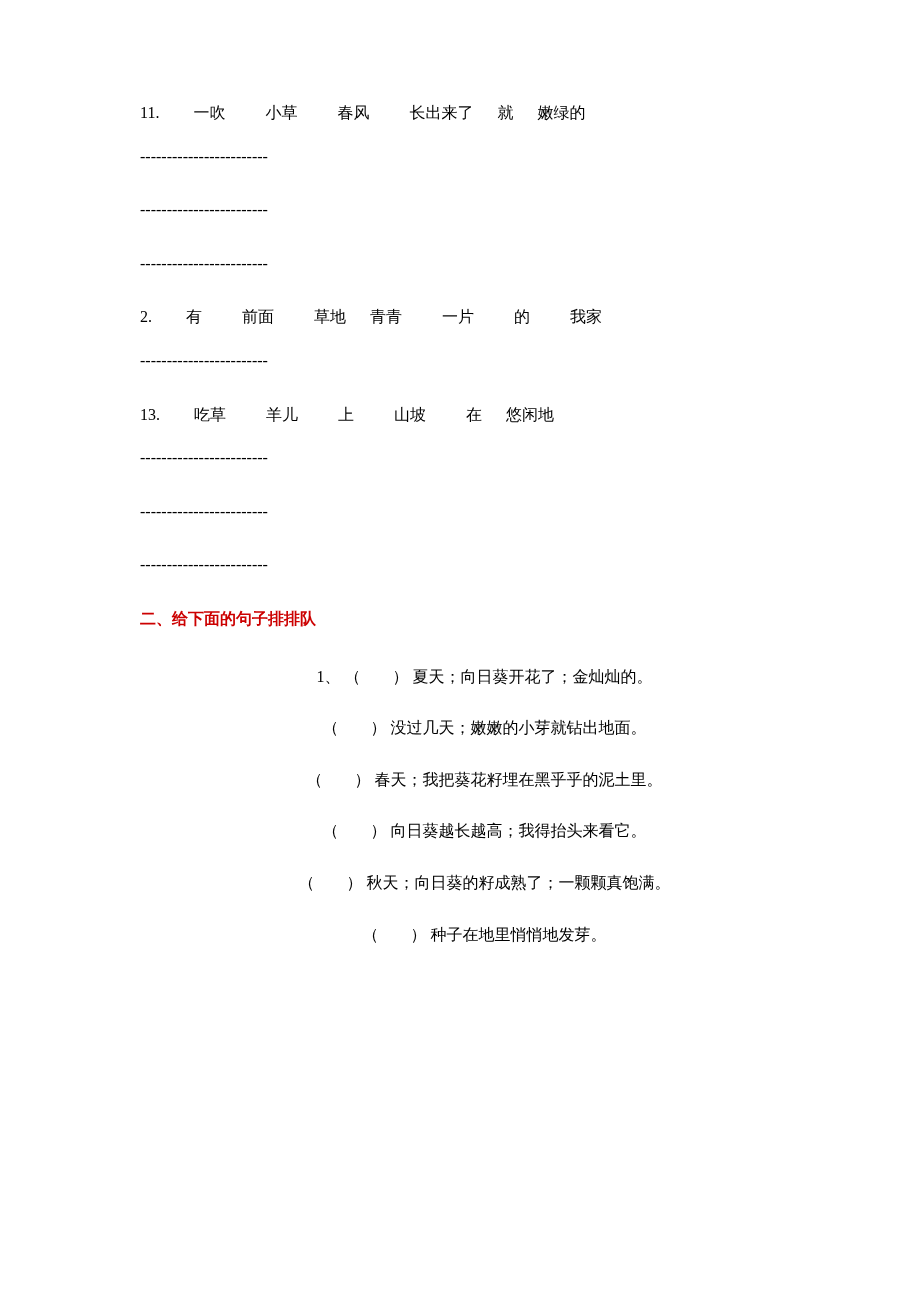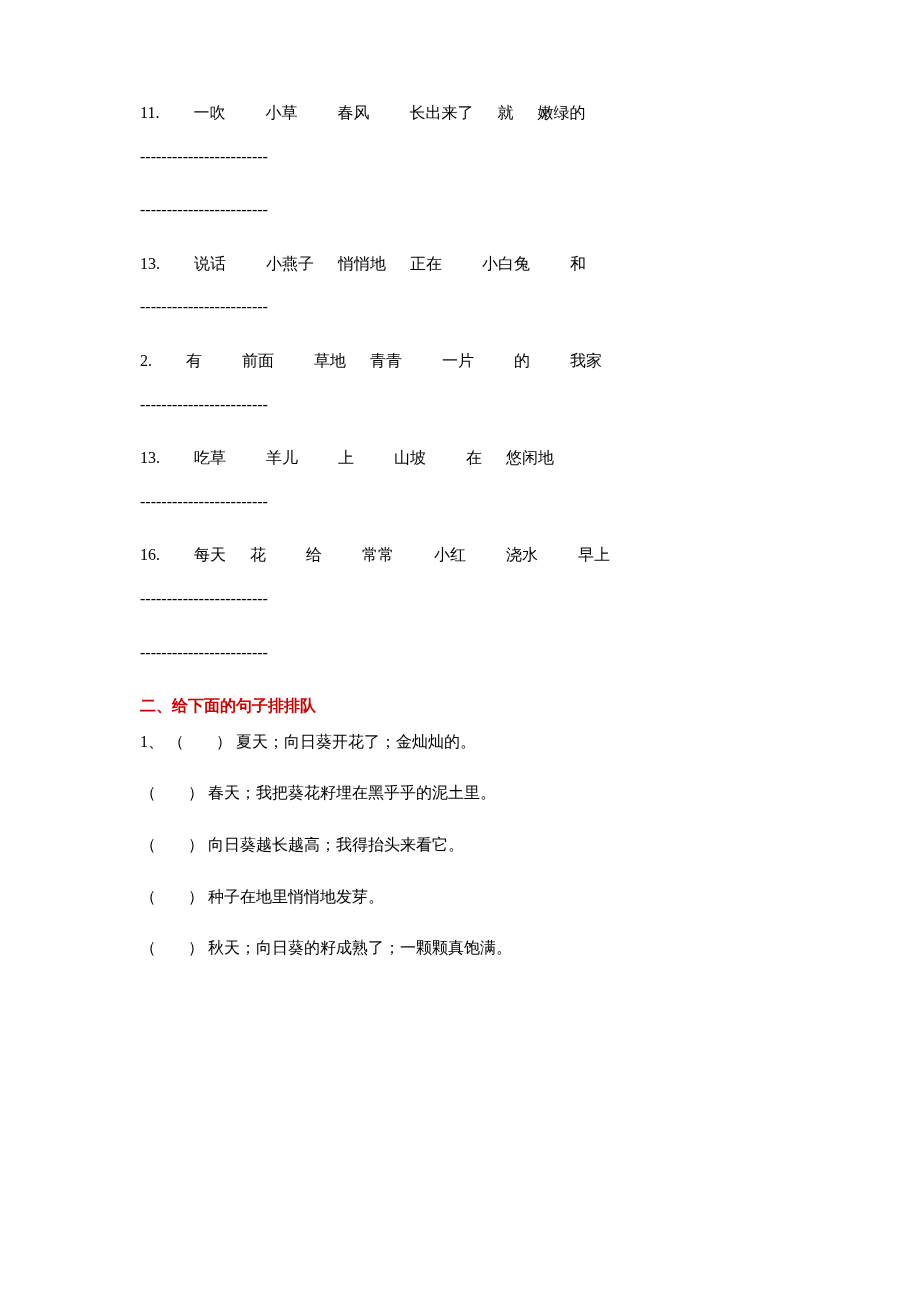--- a/index.html
+++ b/index.html
@@ -24,30 +24,31 @@
   }
   .dashes {
     margin-bottom: 28px;
     letter-spacing: 0;
     color: #000;
   }
   .section-title {
     color: #cc0000;
     font-weight: bold;
     margin-top: 20px;
-    margin-bottom: 10px;
+    margin-bottom: 32px;
   }
   .sub-note {
     color: #0066cc;
     font-weight: bold;
     margin-bottom: 22px;
     margin-left: 8px;
   }
   .ordering-line {
     margin-bottom: 26px;
+    text-align: center;
   }
   .num-prefix {
     display: inline;
   }
   .gap {
     display: inline-block;
     width: 18px;
   }
   .word-group span {
     display: inline;
@@ -69,32 +70,20 @@
         <span>春风</span>　　
         <span>长出来了</span>　
         <span>就</span>　
         <span>嫩绿的</span>
       </span>
     </div>
     <div class="dashes">------------------------</div>
 
     <div class="dashes">------------------------</div>
 
-    <div class="question-line">
-      <span class="num-prefix">13.</span>
-      <span class="gap"></span>
-      <span class="word-group">
-        <span>说话</span>　　
-        <span>小燕子</span>　
-        <span>悄悄地</span>　
-        <span>正在</span>　　
-        <span>小白兔</span>　　
-        <span>和</span>
-      </span>
-    </div>
     <div class="dashes">------------------------</div>
 
     <div class="question-line">
       <span class="num-prefix">2.</span>
       <span class="gap"></span>
       <span class="word-group">
         <span>有</span>　　
         <span>前面</span>　　
         <span>草地</span>　
         <span>青青</span>　　
@@ -112,64 +101,55 @@
         <span>吃草</span>　　
         <span>羊儿</span>　　
         <span>上</span>　　
         <span>山坡</span>　　
         <span>在</span>　
         <span>悠闲地</span>
       </span>
     </div>
     <div class="dashes">------------------------</div>
 
-    <div class="question-line">
-      <span class="num-prefix">16.</span>
-      <span class="gap"></span>
-      <span class="word-group">
-        <span>每天</span>　
-        <span>花</span>　　
-        <span>给</span>　　
-        <span>常常</span>　　
-        <span>小红</span>　　
-        <span>浇水</span>　　
-        <span>早上</span>
-      </span>
-    </div>
     <div class="dashes">------------------------</div>
 
     <div class="dashes">------------------------</div>
 
   </div>
 
   <div>
     <div class="section-title">二、给下面的句子排排队</div>
 
     <div class="ordering-line">
       <span>1、</span>
       <span>（　　）</span>
       <span>夏天；向日葵开花了；金灿灿的。</span>
     </div>
 
+    <div class="ordering-line">
+      <span>（　　）</span>
+      <span>没过几天；嫩嫩的小芽就钻出地面。</span>
+    </div>
 
     <div class="ordering-line">
       <span>（　　）</span>
       <span>春天；我把葵花籽埋在黑乎乎的泥土里。</span>
     </div>
 
     <div class="ordering-line">
       <span>（　　）</span>
       <span>向日葵越长越高；我得抬头来看它。</span>
     </div>
 
     <div class="ordering-line">
       <span>（　　）</span>
-      <span>种子在地里悄悄地发芽。</span>
+      <span>秋天；向日葵的籽成熟了；一颗颗真饱满。</span>
     </div>
 
     <div class="ordering-line">
       <span>（　　）</span>
-      <span>秋天；向日葵的籽成熟了；一颗颗真饱满。</span>
+      <span>种子在地里悄悄地发芽。</span>
     </div>
 
   </div>
 
 </div>
 
 </body></html>

